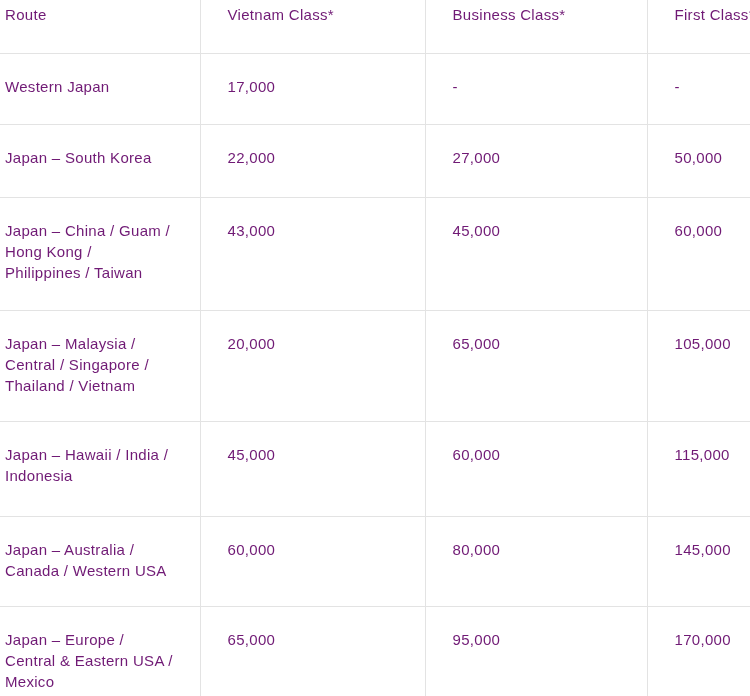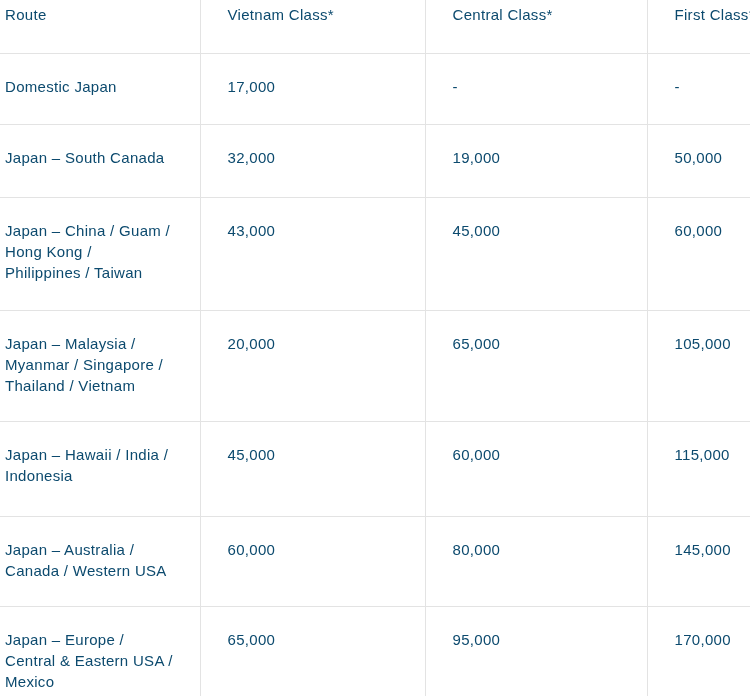--- a/index.html
+++ b/index.html
@@ -7,21 +7,21 @@
     padding: 0;
     background: #ffffff;
   }
   .viewport {
     position: relative;
     width: 750px;
     height: 696px;
     overflow: hidden;
     background: #ffffff;
     font-family: "Liberation Sans", sans-serif;
-    color: #0c4a6e;
+    color: #701a75;
   }
   table.award-table {
     border-collapse: collapse;
     table-layout: fixed;
     width: 872px;
   }
   col.c-route    { width: 200px; }
   col.c-economy  { width: 225px; }
   col.c-business { width: 222px; }
   col.c-first    { width: 225px; }
@@ -67,48 +67,48 @@
     <colgroup>
       <col class="c-route">
       <col class="c-economy">
       <col class="c-business">
       <col class="c-first">
     </colgroup>
     <thead>
       <tr>
         <th>Route</th>
         <th>Vietnam Class*</th>
-        <th>Central Class*</th>
+        <th>Business Class*</th>
         <th>First Class*</th>
       </tr>
     </thead>
     <tbody>
       <tr>
-        <td class="route-cell">Domestic Japan</td>
+        <td class="route-cell">Western Japan</td>
         <td>17,000</td>
         <td>-</td>
         <td>-</td>
       </tr>
       <tr>
-        <td class="route-cell">Japan – South Canada</td>
-        <td>32,000</td>
-        <td>19,000</td>
+        <td class="route-cell">Japan – South Korea</td>
+        <td>22,000</td>
+        <td>27,000</td>
         <td>50,000</td>
       </tr>
       <tr>
         <td class="route-cell">Japan – China / Guam /
 Hong Kong /
 Philippines / Taiwan</td>
         <td>43,000</td>
         <td>45,000</td>
         <td>60,000</td>
       </tr>
       <tr>
         <td class="route-cell">Japan – Malaysia /
-Myanmar / Singapore /
+Central / Singapore /
 Thailand / Vietnam</td>
         <td>20,000</td>
         <td>65,000</td>
         <td>105,000</td>
       </tr>
       <tr>
         <td class="route-cell">Japan – Hawaii / India /
 Indonesia</td>
         <td>45,000</td>
         <td>60,000</td>

